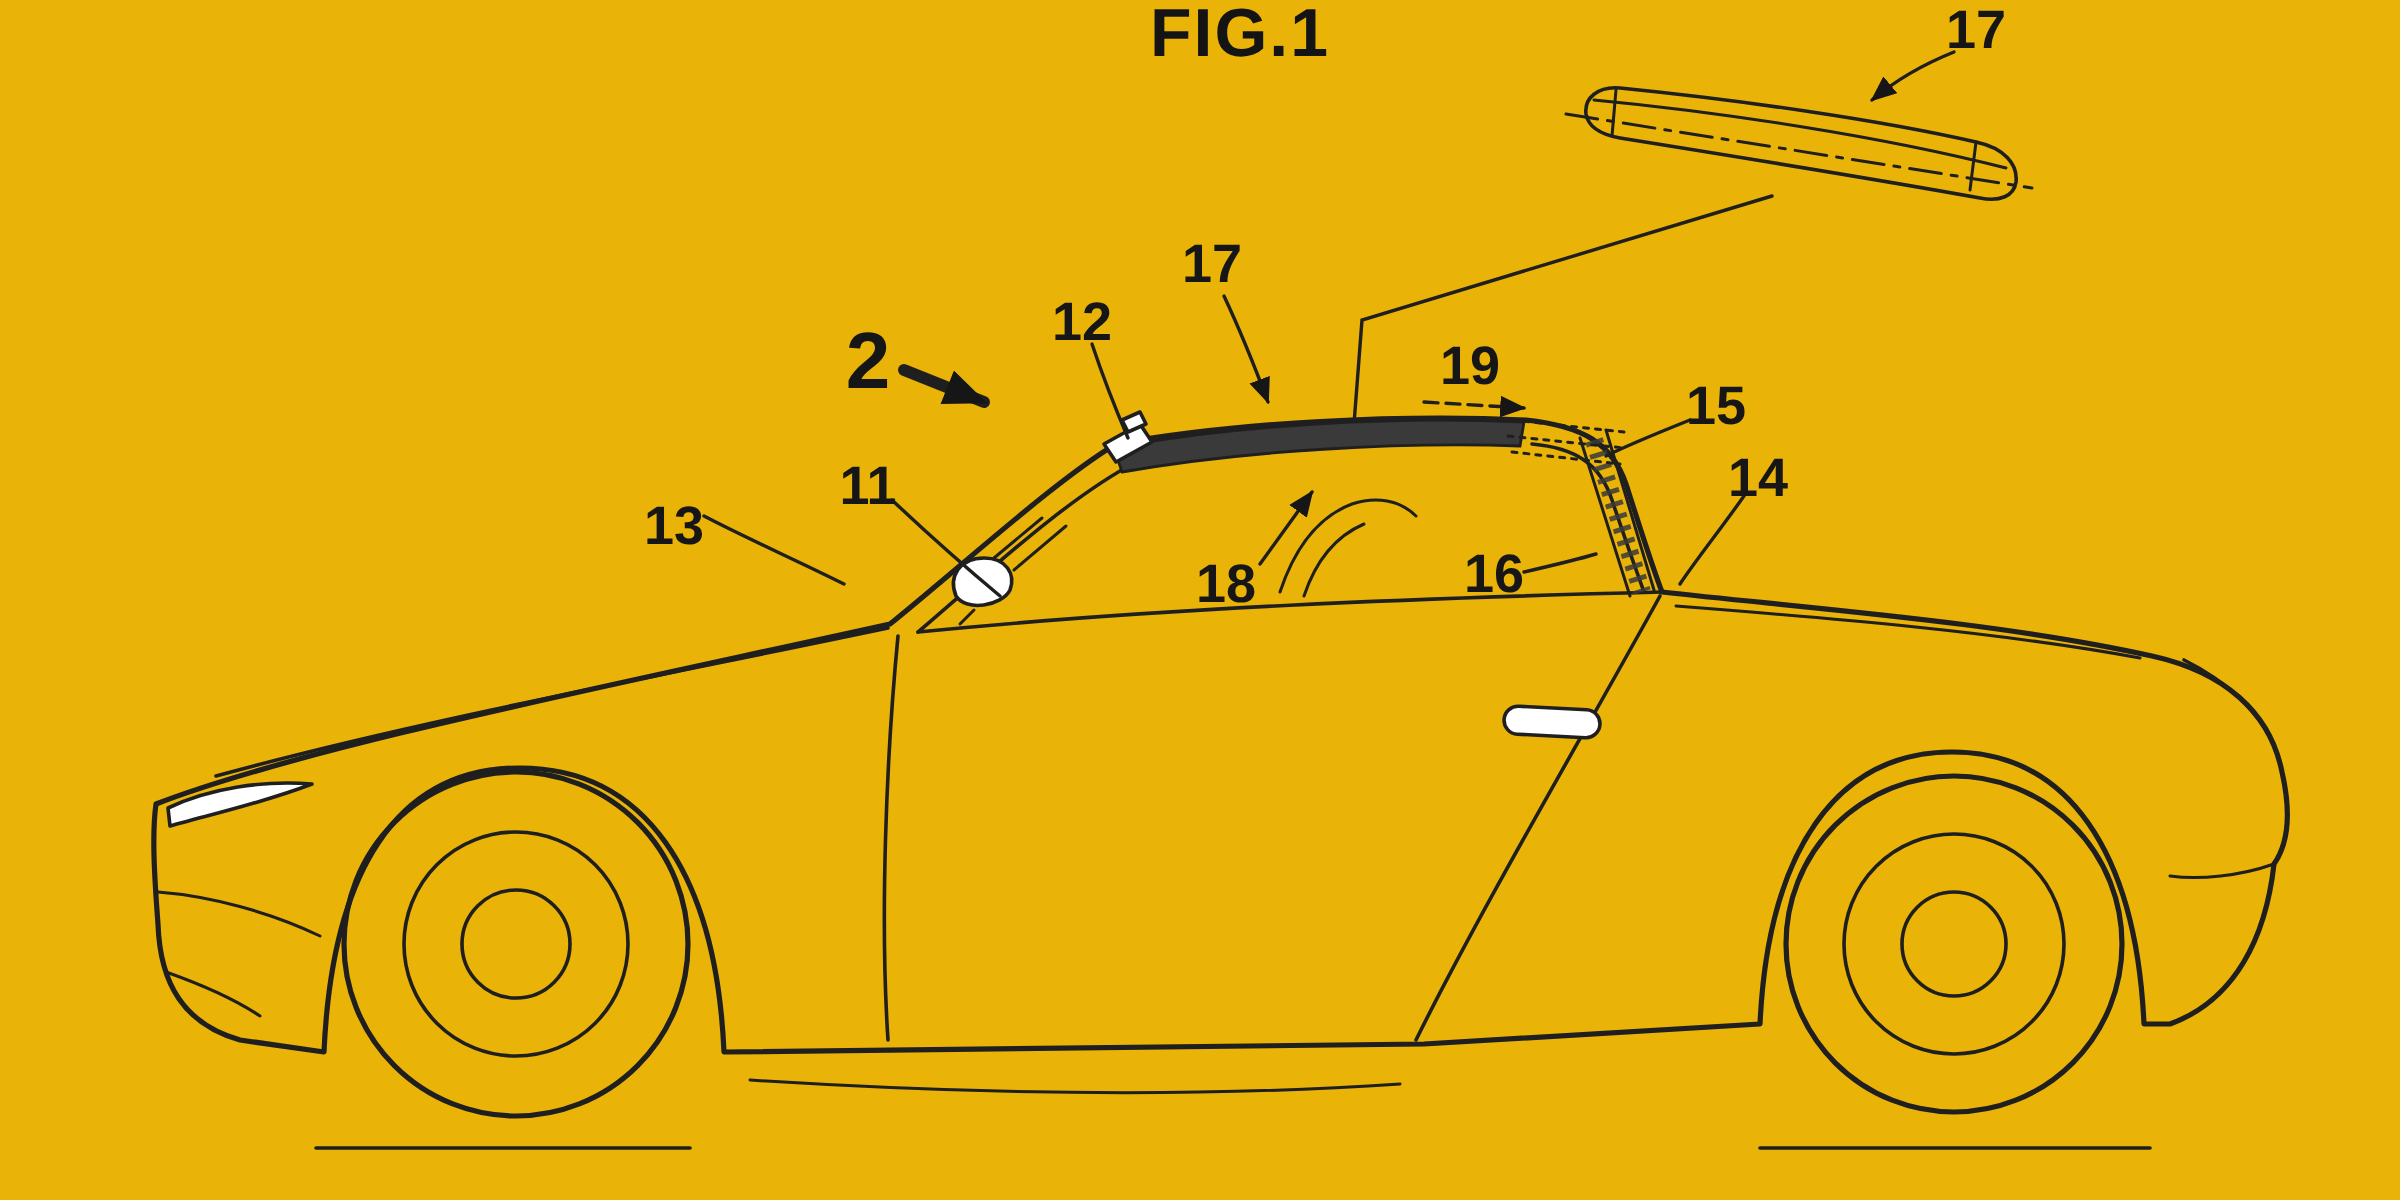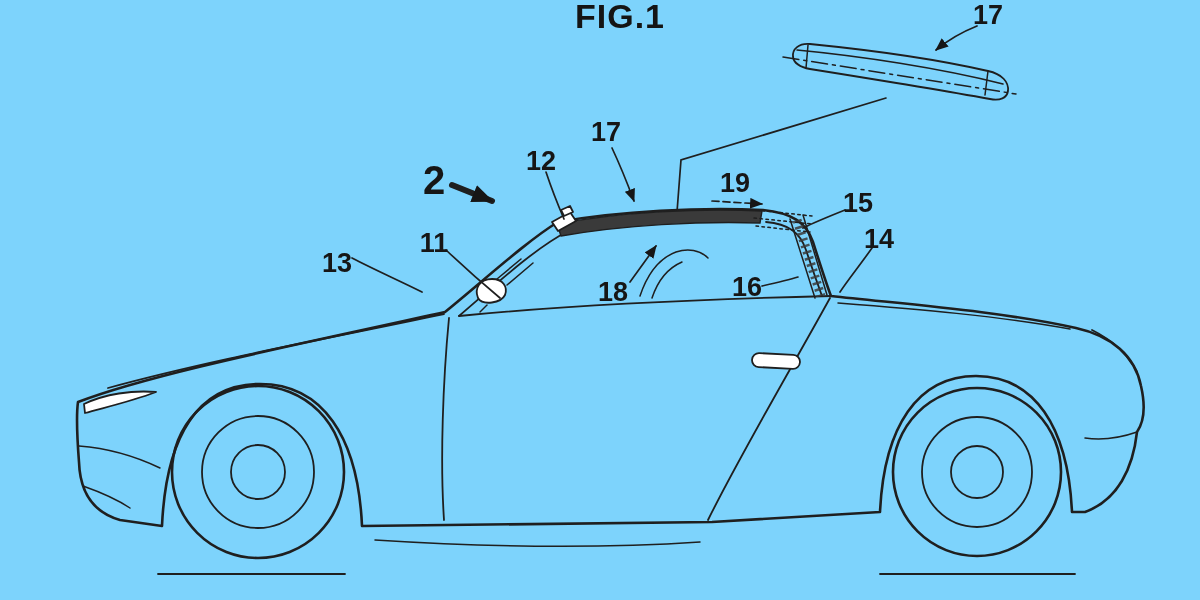--- a/index.html
+++ b/index.html
@@ -2,21 +2,21 @@
 <html><head>
 <meta charset="utf-8">
 <style>
   html,body{
     margin:0; padding:0;
     width:1200px; height:600px;
     background:#ffffff;
     overflow:hidden;
     font-family:"Liberation Sans", sans-serif;
   }
-  .stage{ position:relative; width:1200px; height:600px; background:#7dd3fc; }
+  .stage{ position:relative; width:1200px; height:600px; background:#eab308; }
   svg{ display:block; }
 
   .ink      { stroke:#1f1f1f; fill:none; stroke-linecap:round; stroke-linejoin:round; }
   .w-main   { stroke-width:2.6; }
   .w-detail { stroke-width:1.8; }
   .w-thin   { stroke-width:1.5; }
   .leader   { stroke:#1f1f1f; fill:none; stroke-width:1.7; stroke-linecap:round; }
   .dashdot  { stroke-dasharray:16 5 3 5; }
   .dashed   { stroke-dasharray:7 4; }
   .dotted   { stroke-dasharray:2.5 3.5; }

